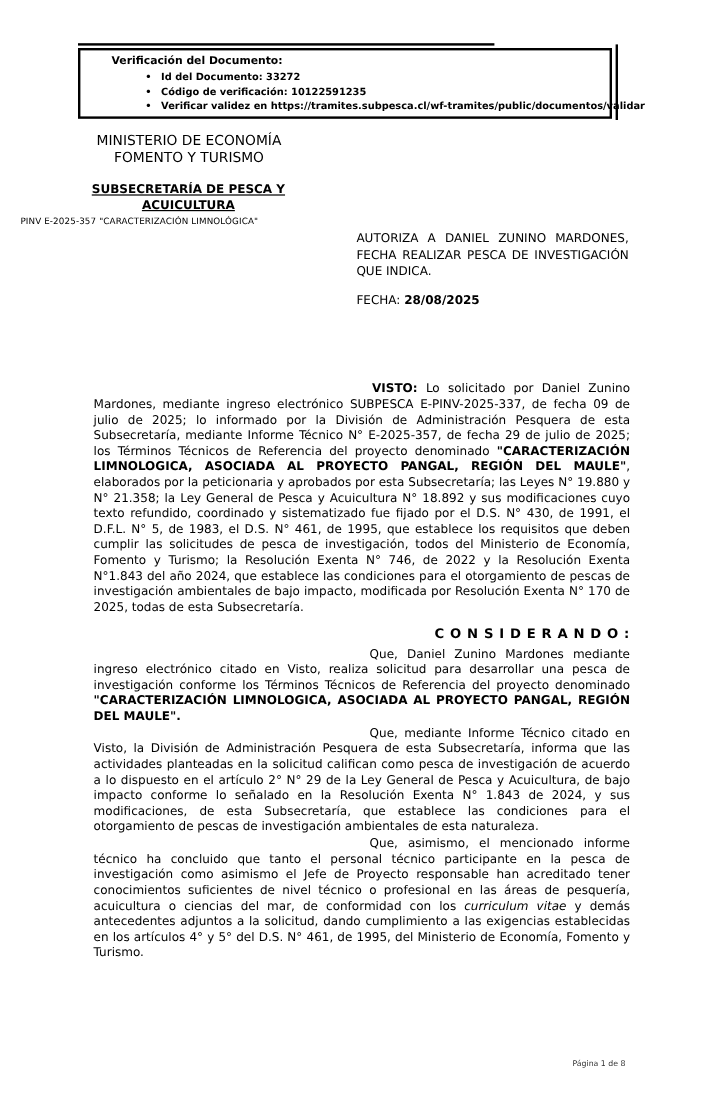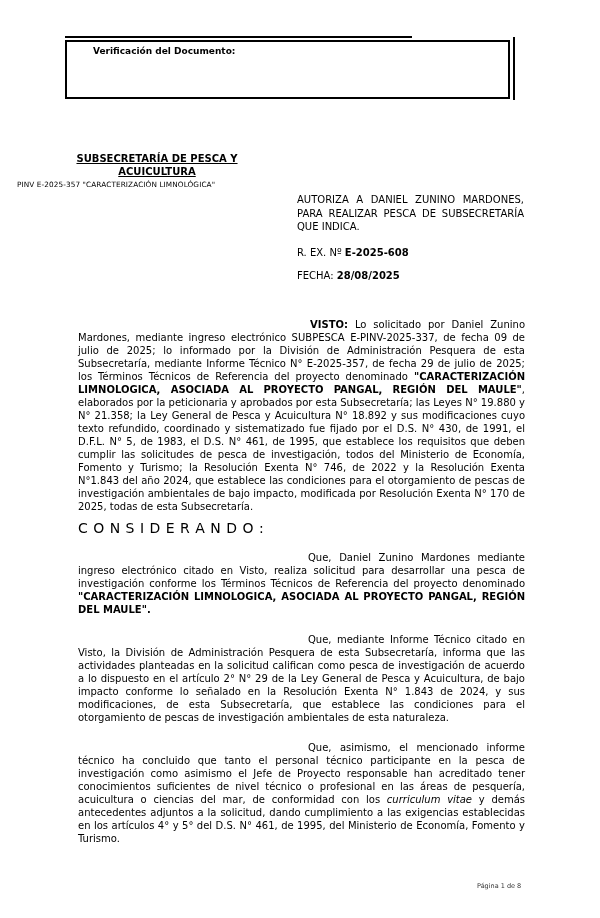--- a/index.html
+++ b/index.html
@@ -35,48 +35,56 @@
   .res-subject { text-align:justify; }
   .res-city  { margin-top:13px; }
   .res-num   { margin-top:12px; }
   .res-date  { margin-top:10px; }
   .bold { font-weight:bold; }
 
   
   .doc-body { position:absolute; left:78px; top:318px; width:447px;
               font-size:10px; line-height:13px; text-align:justify; }
   .p-visto { text-indent:232px; }
-  .h-consid { margin-top:9px; text-align:left; text-indent:0;
-              font-weight:normal; font-size:14px; letter-spacing:0.5px; }
-  .p-first { text-indent:230px; margin-top:16px; }
-  .p-cont  { text-indent:230px; margin-top:17px; }
+  .h-consid { margin-top:9px; text-align:right; text-indent:0;
+              font-weight:bold; font-size:11px; letter-spacing:0.5px; }
+  .p-first { text-indent:230px; margin-top:4px; }
+  .p-cont  { text-indent:230px; margin-top:1px; }
 
   
   .page-footer { position:absolute; left:477px; top:882px; font-size:6.5px; color:#333; }
 </style>
 </head>
 <body>
 
 <div class="page">
 
   <div class="verify-topline"></div>
   <div class="verify-rightline"></div>
 
   <div class="verify-box">
     <div class="verify-title">Verificación del Documento:</div>
+    <ul class="verify-list">
+      <li>Id del Documento: 33272</li>
+      <li>Código de verificación: 10122591235</li>
+      <li>Verificar validez en https://tramites.subpesca.cl/wf-tramites/public/documentos/validar</li>
+    </ul>
   </div>
 
+  <div class="ministry">
+    <div>MINISTERIO DE ECONOMÍA</div>
+    <div>FOMENTO Y TURISMO</div>
+  </div>
 
   <div class="subsec">SUBSECRETARÍA DE PESCA Y ACUICULTURA</div>
 
   <div class="fileref">PINV E-2025-357 "CARACTERIZACIÓN LIMNOLÓGICA"</div>
 
   <div class="res-block">
-    <div class="res-subject">AUTORIZA A DANIEL ZUNINO MARDONES, PARA REALIZAR PESCA DE SUBSECRETARÍA QUE INDICA.</div>
-    <div class="res-num"><span>R. EX. Nº </span><span class="bold">E-2025-608</span></div>
+    <div class="res-subject">AUTORIZA A DANIEL ZUNINO MARDONES, FECHA REALIZAR PESCA DE INVESTIGACIÓN QUE INDICA.</div>
     <div class="res-date"><span>FECHA: </span><span class="bold">28/08/2025</span></div>
   </div>
 
   <div class="doc-body">
 
     <p class="p-visto"><span class="bold">VISTO:</span><span> Lo solicitado por Daniel Zunino Mardones, mediante ingreso electrónico SUBPESCA E-PINV-2025-337, de fecha 09 de julio de 2025; lo informado por la División de Administración Pesquera de esta Subsecretaría, mediante Informe Técnico N° E-2025-357, de fecha 29 de julio de 2025; los Términos Técnicos de Referencia del proyecto denominado </span><span class="bold">"CARACTERIZACIÓN LIMNOLOGICA, ASOCIADA AL PROYECTO PANGAL, REGIÓN DEL MAULE"</span><span>, elaborados por la peticionaria y aprobados por esta Subsecretaría; las Leyes N° 19.880 y N° 21.358; la Ley General de Pesca y Acuicultura N° 18.892 y sus modificaciones cuyo texto refundido, coordinado y sistematizado fue fijado por el D.S. N° 430, de 1991, el D.F.L. N° 5, de 1983, el D.S. N° 461, de 1995, que establece los requisitos que deben cumplir las solicitudes de pesca de investigación, todos del Ministerio de Economía, Fomento y Turismo; la Resolución Exenta N° 746, de 2022 y la Resolución Exenta N°1.843 del año 2024, que establece las condiciones para el otorgamiento de pescas de investigación ambientales de bajo impacto, modificada por Resolución Exenta N° 170 de 2025, todas de esta Subsecretaría.</span></p>
 
     <p class="h-consid">C O N S I D E R A N D O :</p>
 
     <p class="p-first"><span>Que, Daniel Zunino Mardones mediante ingreso electrónico citado en Visto, realiza solicitud para desarrollar una pesca de investigación conforme los Términos Técnicos de Referencia del proyecto denominado </span><span class="bold">"CARACTERIZACIÓN LIMNOLOGICA, ASOCIADA AL PROYECTO PANGAL, REGIÓN DEL MAULE".</span></p>

